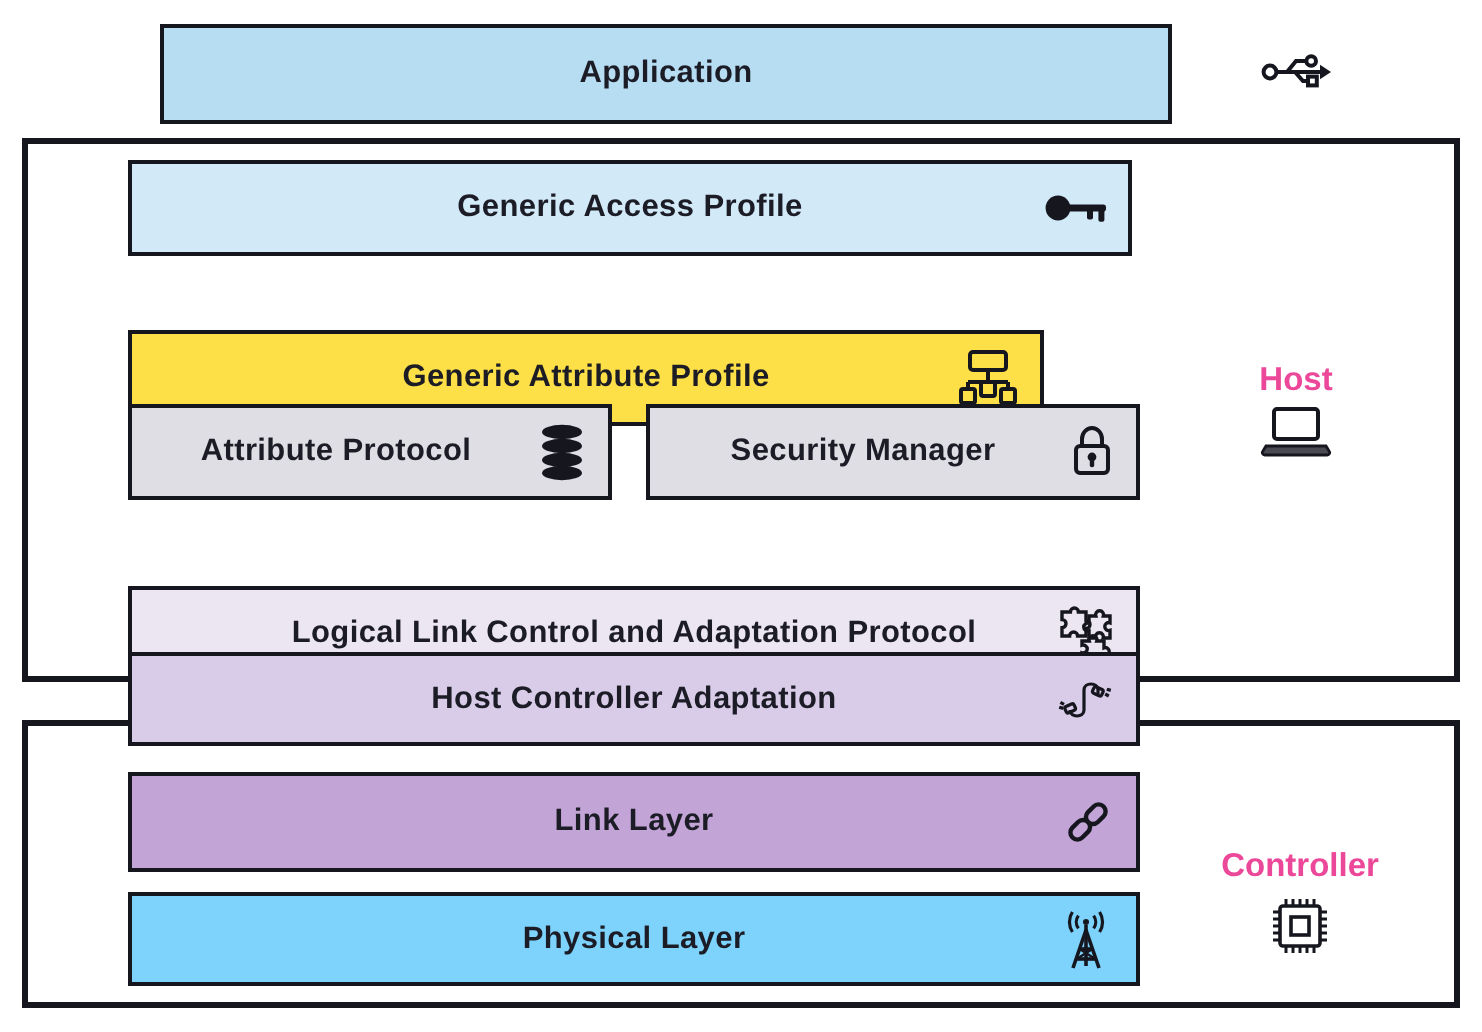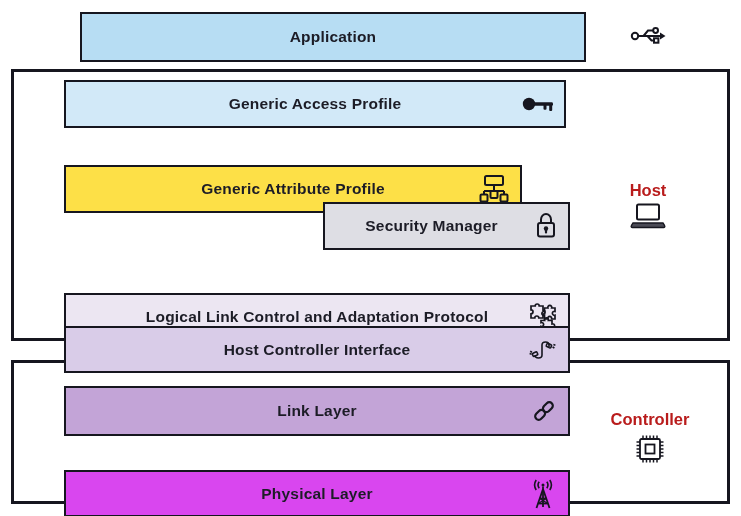--- a/index.html
+++ b/index.html
@@ -22,21 +22,21 @@
     text-align:center;line-height:1.1;
   }
   .box .right-icon{
     position:absolute;right:9px;top:50%;transform:translateY(-50%);
     display:flex;align-items:center;justify-content:center;color:#16161f;
   }
   .side-label{
     position:absolute;display:flex;flex-direction:column;align-items:center;
     gap:2px;z-index:2;
   }
-  .side-label .side-text{font-weight:bold;font-size:16.5px;color:#b91c1c;}
+  .side-label .side-text{font-weight:bold;font-size:16.5px;color:#ec4899;}
   .floating-icon{position:absolute;color:#16161f;z-index:2;}
   svg{display:block;}
 </style>
 </head>
 <body>
 
 <div class="canvas">
 
   <div class="group" style="left:11px;top:69px;width:719px;height:272px;"></div>
 
@@ -79,20 +79,31 @@
         <line x1="7" y1="19" x2="27" y2="19"></line>
         <line x1="7" y1="19" x2="7" y2="22.5"></line>
         <line x1="27" y1="19" x2="27" y2="22.5"></line>
         <rect x="13.5" y="19" width="7" height="7" rx="1"></rect>
         <rect x="3.5" y="22.5" width="7" height="7" rx="1"></rect>
         <rect x="23.5" y="22.5" width="7" height="7" rx="1"></rect>
       </svg>
     </span>
   </div>
 
+  <div class="box" style="left: 64px; top: 202px; width: 242px; height: 48px; background: rgb(222, 222, 228);">
+    <span class="label" style="padding-right:34px;">Attribute Protocol</span>
+    <span class="right-icon">
+      <svg width="28" height="30" viewBox="0 0 28 30" fill="#16161f">
+        <ellipse cx="14" cy="5" rx="10" ry="3.6"></ellipse>
+        <ellipse cx="14" cy="12" rx="10" ry="3.6"></ellipse>
+        <ellipse cx="14" cy="19" rx="10" ry="3.6"></ellipse>
+        <ellipse cx="14" cy="25.5" rx="10" ry="3.6"></ellipse>
+      </svg>
+    </span>
+  </div>
 
   <div class="box" style="left: 323px; top: 202px; width: 247px; height: 48px; background: rgb(222, 222, 228);">
     <span class="label" style="padding-right:30px;">Security Manager</span>
     <span class="right-icon">
       <svg width="26" height="30" viewBox="0 0 26 30" fill="none" stroke="#16161f" stroke-width="2">
         <path d="M8 12 V8.5 a5 5.5 0 0 1 10 0 V12"></path>
         <rect x="5" y="12" width="16" height="13.5" rx="2"></rect>
         <circle cx="13" cy="17.5" r="2.2" fill="#16161f" stroke="none"></circle>
         <rect x="11.9" y="18.2" width="2.2" height="4.4" rx="1" fill="#16161f" stroke="none"></rect>
       </svg>
@@ -104,21 +115,21 @@
     <span class="right-icon">
       <svg width="32" height="32" viewBox="0 0 32 32" fill="none" stroke="#16161f" stroke-width="1.7">
         <path d="M4 5 h4.2 a2 2 0 1 1 4 0 H16 v4.2 a2 2 0 1 1 0 4 V17 h-4.2 a2 2 0 1 0 -4 0 H4 v-4.2 a2 2 0 1 0 0 -4 Z"></path>
         <path d="M17.5 7 h3.4 a2 2 0 1 1 3.8 0 H28 v3.4 a2 2 0 1 0 0 3.8 V18 h-3.4 a2 2 0 1 0 -3.8 0 h-3.3 v-3.6 a2 2 0 1 1 0 -3.8 Z"></path>
         <path d="M14 19.5 h3.6 a2 2 0 1 1 3.8 0 H25 v3.4 a2 2 0 1 1 0 3.8 V29 h-3.6 a2 2 0 1 0 -3.8 0 H14 v-3.6 a2 2 0 1 0 0 -3.8 Z"></path>
       </svg>
     </span>
   </div>
 
   <div class="box" style="left: 64px; top: 326px; width: 506px; height: 47px; z-index: 3; background: rgb(217, 204, 232);">
-    <span class="label">Host Controller Interface</span>
+    <span class="label">Host Controller Adaptation</span>
     <span class="right-icon">
       <svg width="34" height="34" viewBox="0 0 34 34" fill="none" stroke="#16161f" stroke-width="1.6">
         <path d="M10 22 c0 4 7 4 7 0 V12 c0 -4 7 -4 7 0 v2"></path>
         <rect x="7.5" y="19.5" width="5" height="3.4" rx="1" transform="rotate(-25 10 21)"></rect>
         <line x1="5.2" y1="18.2" x2="7" y2="19.2"></line>
         <line x1="4.6" y1="20.6" x2="6.6" y2="21.2"></line>
         <rect x="21.5" y="11" width="5" height="3.4" rx="1" transform="rotate(25 24 12.5)"></rect>
         <line x1="27.6" y1="14" x2="29.4" y2="15"></line>
         <line x1="28.4" y1="11.6" x2="30.4" y2="12.2"></line>
       </svg>
@@ -130,21 +141,21 @@
     <span class="right-icon">
       <svg width="30" height="30" viewBox="0 0 30 30" fill="none" stroke="#16161f" stroke-width="2.2">
         <g transform="rotate(-45 15 15)">
           <rect x="4" y="11.5" width="11" height="7" rx="3.5"></rect>
           <rect x="15" y="11.5" width="11" height="7" rx="3.5"></rect>
         </g>
       </svg>
     </span>
   </div>
 
-  <div class="box" style="left: 64px; top: 446px; width: 506px; height: 47px; background: #d946ef; margin-top: 24px;">
+  <div class="box" style="left: 64px; top: 446px; width: 506px; height: 47px; background: #7dd3fc;">
     <span class="label">Physical Layer</span>
     <span class="right-icon">
       <svg width="32" height="34" viewBox="0 0 32 34" fill="none" stroke="#16161f" stroke-width="1.8">
         <circle cx="16" cy="8" r="1.5" fill="#16161f" stroke="none"></circle>
         <path d="M12.2 4.8 a5.4 5.4 0 0 0 0 6.4" stroke-width="1.6"></path>
         <path d="M9.2 3 a9.2 9.2 0 0 0 0 10" stroke-width="1.6"></path>
         <path d="M19.8 4.8 a5.4 5.4 0 0 1 0 6.4" stroke-width="1.6"></path>
         <path d="M22.8 3 a9.2 9.2 0 0 1 0 10" stroke-width="1.6"></path>
         <line x1="16" y1="9.5" x2="16" y2="30"></line>
         <line x1="16" y1="12" x2="9.5" y2="31"></line>
@@ -160,21 +171,21 @@
   <div class="side-label" style="left:608px;top:181px;width:80px;">
     <span class="side-text">Host</span>
     <span>
       <svg width="40" height="28" viewBox="0 0 40 28" fill="none" stroke="#16161f" stroke-width="2">
         <rect x="9" y="2.5" width="22" height="15" rx="1.5"></rect>
         <path d="M5 21 h30 l1.6 2.6 a1.2 1.2 0 0 1 -1 1.9 H4.4 a1.2 1.2 0 0 1 -1 -1.9 Z" fill="#4a4a55" stroke="#16161f" stroke-width="1.4"></path>
       </svg>
     </span>
   </div>
 
-  <div class="side-label" style="left:598px;top:410px;width:104px;text-align:right;">
+  <div class="side-label" style="left:598px;top:424px;width:104px;text-align:right;">
     <span class="side-text">Controller</span>
     <span>
       <svg width="36" height="36" viewBox="0 0 36 36" fill="none" stroke="#16161f" stroke-width="1.8">
         <rect x="8" y="8" width="20" height="20" rx="1.5"></rect>
         <rect x="13.5" y="13.5" width="9" height="9"></rect>
         <g stroke-width="1.5">
           <line x1="11" y1="8" x2="11" y2="4.5"></line>
             <line x1="14.5" y1="8" x2="14.5" y2="4.5"></line>
             <line x1="18" y1="8" x2="18" y2="4.5"></line>
             <line x1="21.5" y1="8" x2="21.5" y2="4.5"></line>

